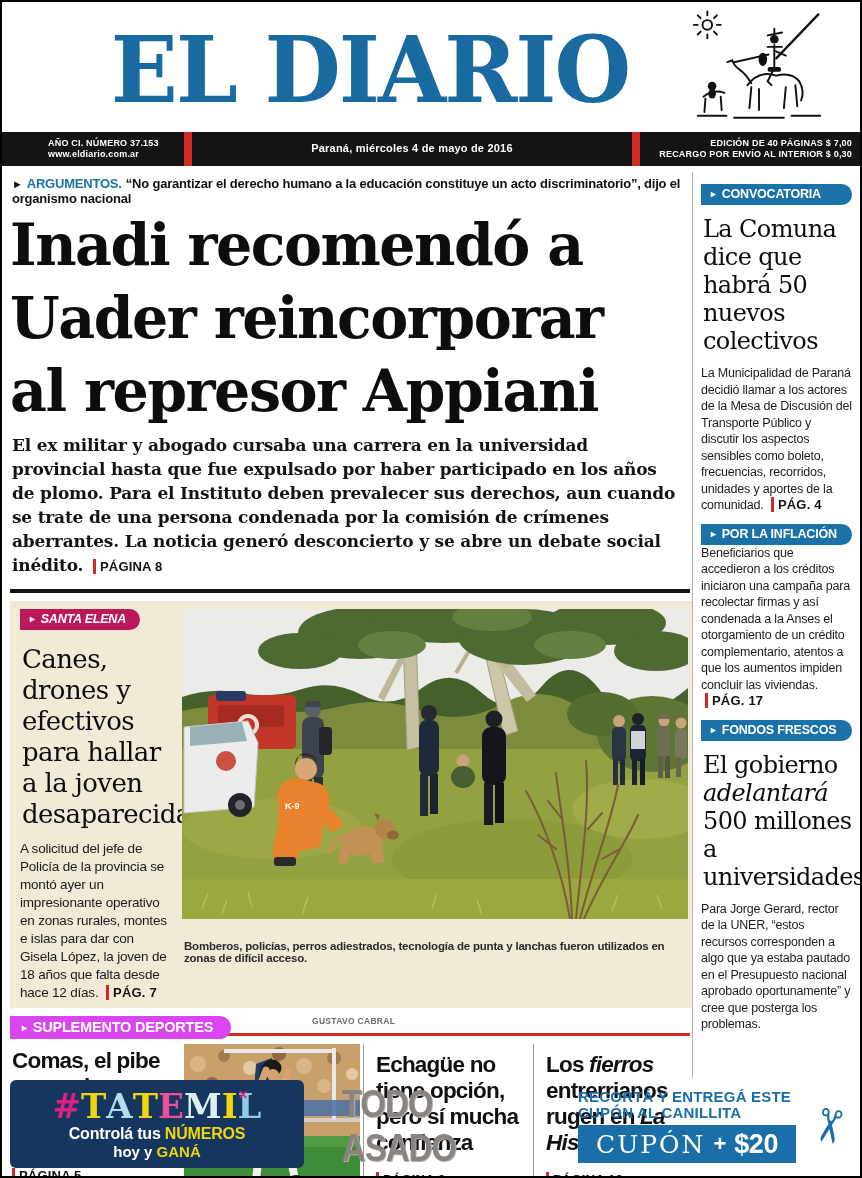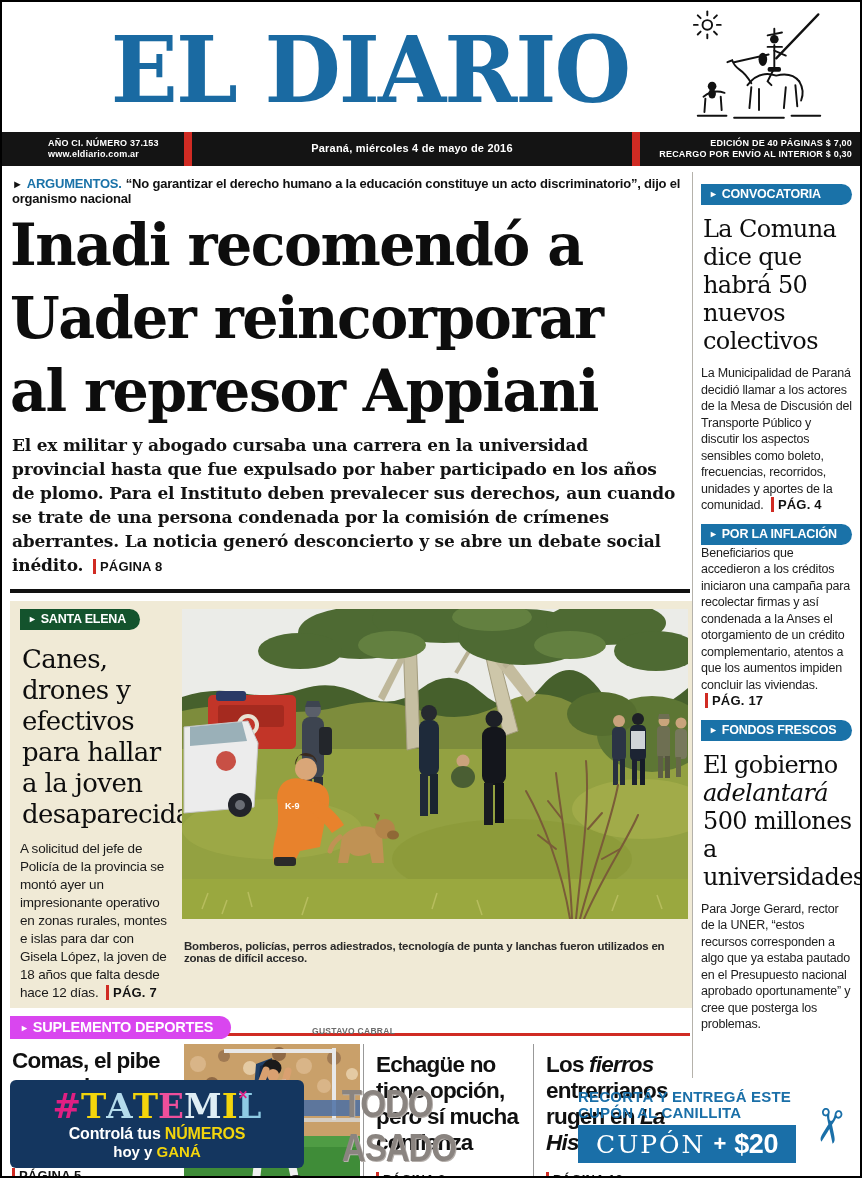--- a/index.html
+++ b/index.html
@@ -49,38 +49,38 @@
   }
   .bigrule { height:4px; background:#111; margin:4px 2px 8px 0; }
   
   .tag {
     display:inline-block; color:#fff; font-weight:bold; font-size:12.5px;
     padding:3px 14px 4px 8px; border-radius:0 12px 12px 0; letter-spacing:-.2px;
     white-space:nowrap;
   }
   .tag .arr { font-size:9px; margin-right:4px; position:relative; top:-1px; }
   .tag-blue { background:#1a72a8; }
-  .tag-navy { background:#14532d; }
+  .tag-navy { background:#be185d;font-style:italic; }
   .tag-red  { background:#d946ef; }
   
   .santa { background:#f0ead6; padding:8px 6px 6px 10px; display:flex; gap:10px; }
   .se-text { width:152px; flex:none; }
   .se-head {
     font-family:"DejaVu Serif", serif; font-size:26px; line-height:31px;
     color:#0d0d0d; margin:14px 0 10px 2px; letter-spacing:-.6px;
   }
   .se-body { font-size:13.5px; line-height:18px; color:#1a1a1a; letter-spacing:-.2px; }
   .se-fig { flex:1; }
   .se-fig svg { display:block; width:506px; height:310px; }
   .se-cap { font-size:11.5px; font-weight:bold; color:#2a2a2a; padding:21px 2px 0 2px; letter-spacing:-.2px; }
   
   .sports { margin-top:8px; position:relative; }
   .sp-head { position:relative; height:26px; }
   .sp-head .tag { position:absolute; left:0; top:0; z-index:2; font-size:14.5px; padding:3px 18px 4px 10px; }
-  .sp-credit { position:absolute; left:302px; top:10px; font-size:8.5px; color:#6b6b6b; font-weight:bold; letter-spacing:.3px; }
+  .sp-credit { position:absolute; left:302px; top:0; font-size:8.5px; color:#6b6b6b; font-weight:bold; letter-spacing:.3px; }
   .sp-redline { position:absolute; left:0; right:2px; top:17px; height:3px; background:#d02b23; }
   .sp-row { display:flex; margin-top:2px; height:158px; }
   .sp-col1 { width:174px; flex:none; padding:4px 6px 0 2px; }
   .sp-photo { width:176px; flex:none; }
   .sp-photo svg { display:block; }
   .sp-col { width:167px; flex:none; border-left:1px solid #999; padding:8px 6px 0 12px; margin-left:3px; }
   .sp-h {
     font-size:22.5px; line-height:26px; font-weight:bold; color:#101010;
     letter-spacing:-.8px;
   }

